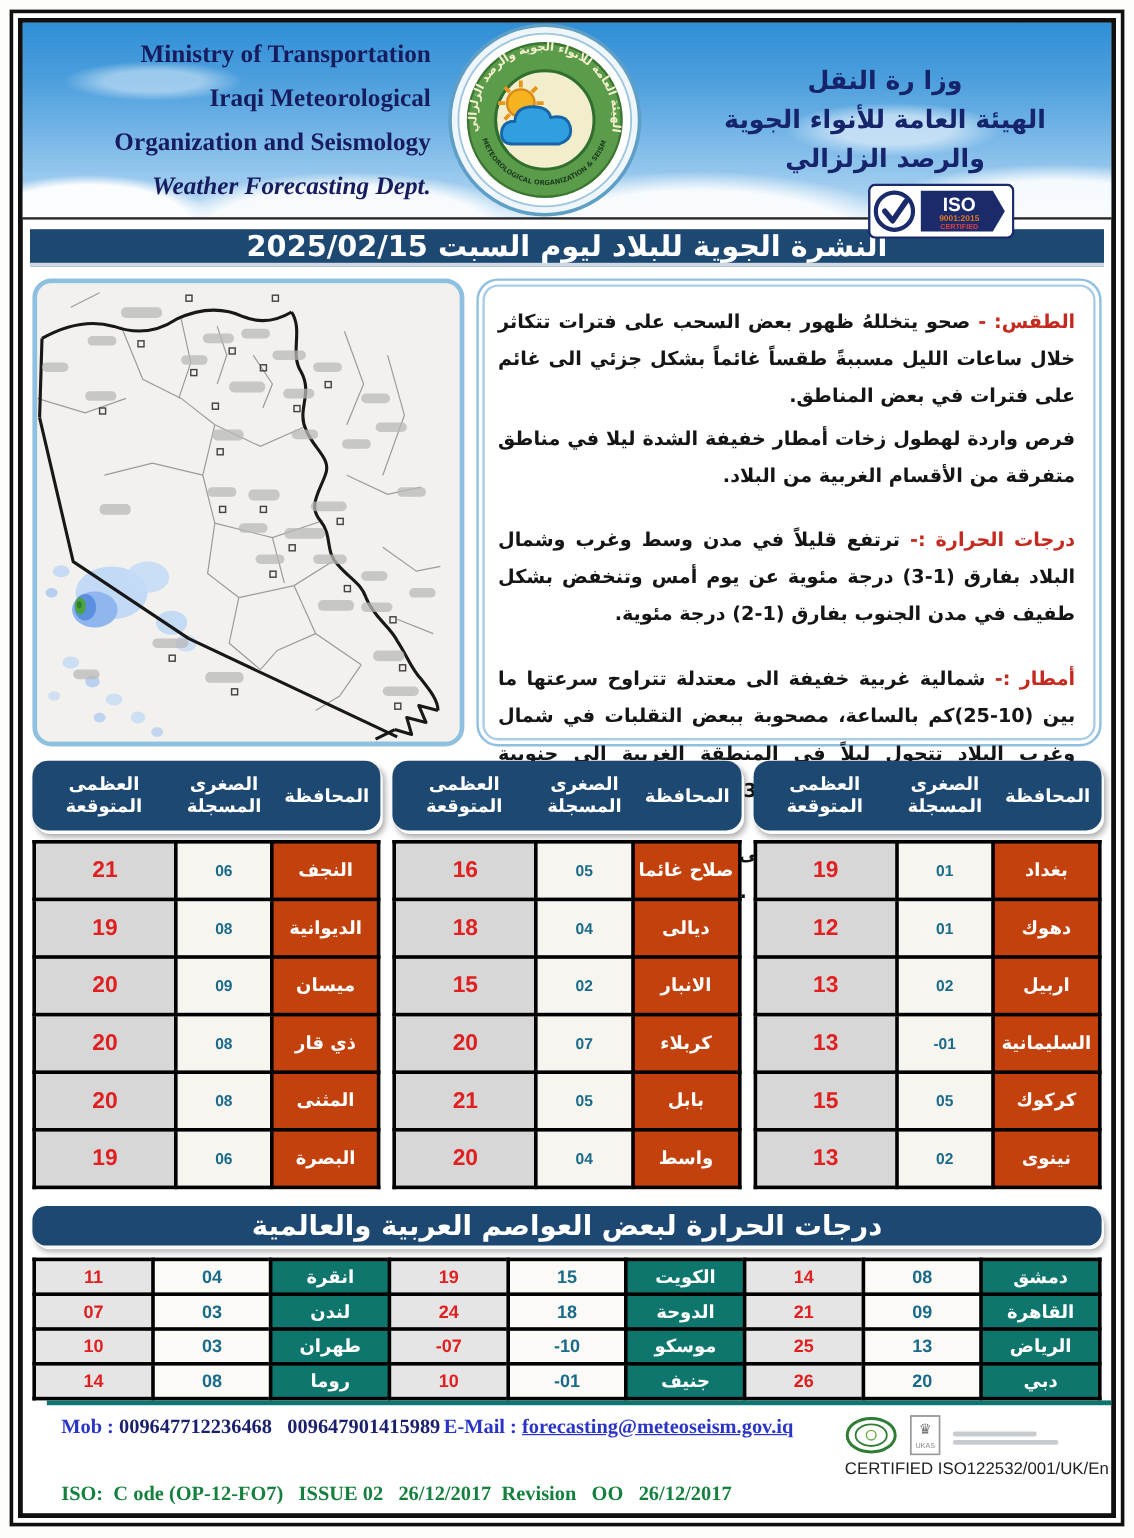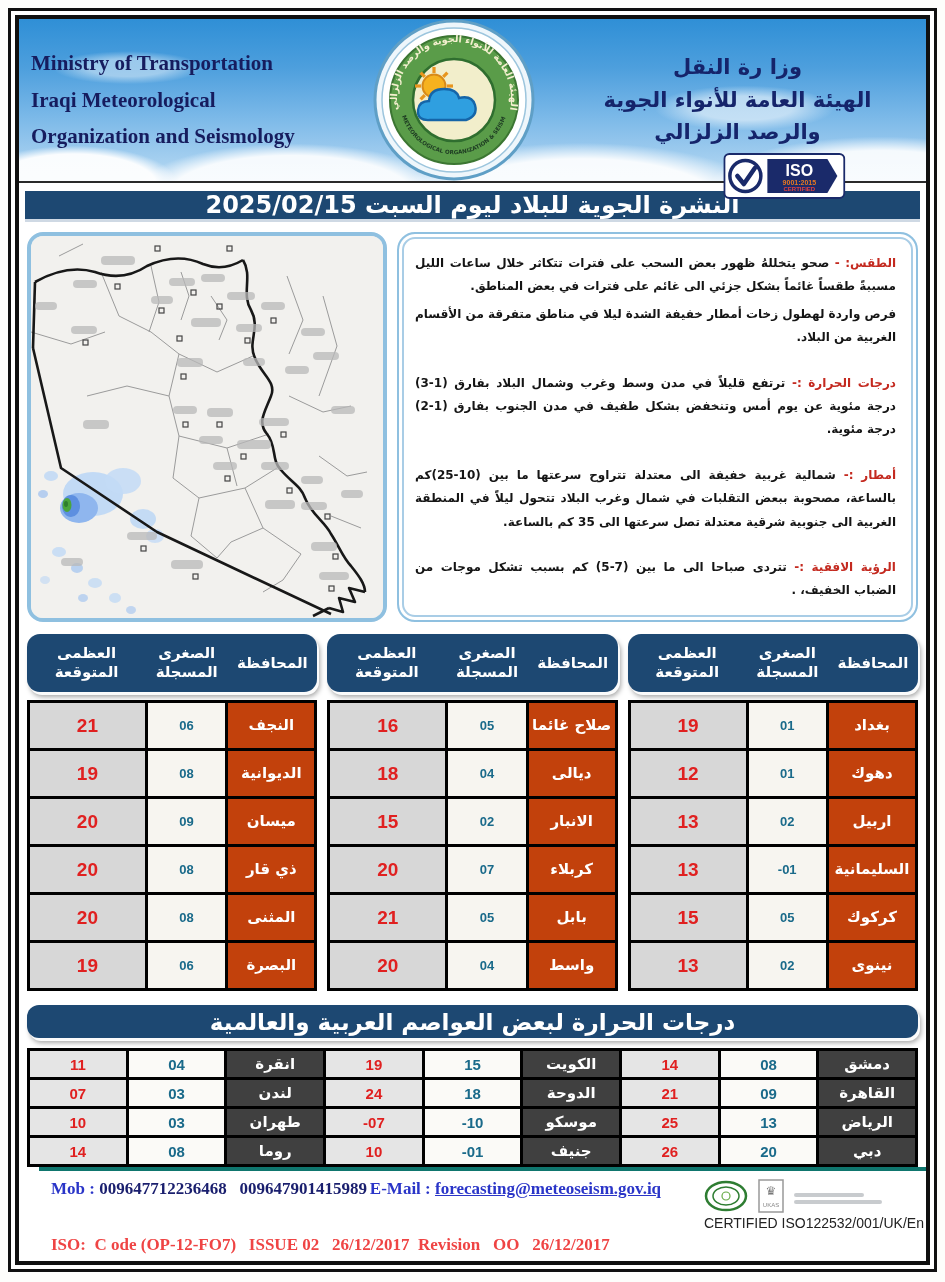--- a/index.html
+++ b/index.html
@@ -19,21 +19,21 @@
       radial-gradient(ellipse 150px 55px at 6% 102%, rgba(255,255,255,.95) 55%, rgba(255,255,255,0) 70%),
       radial-gradient(ellipse 220px 70px at 30% 108%, rgba(255,255,255,.9) 55%, rgba(255,255,255,0) 72%),
       radial-gradient(ellipse 260px 80px at 62% 112%, rgba(255,255,255,.92) 52%, rgba(255,255,255,0) 72%),
       radial-gradient(ellipse 230px 70px at 95% 105%, rgba(255,255,255,.9) 55%, rgba(255,255,255,0) 75%),
       radial-gradient(ellipse 120px 30px at 80% 55%, rgba(255,255,255,.55) 40%, rgba(255,255,255,0) 75%),
       radial-gradient(ellipse 100px 22px at 12% 30%, rgba(255,255,255,.45) 40%, rgba(255,255,255,0) 75%),
       linear-gradient(180deg, #2f8fd6 0%, #4d9fdd 30%, #7ab8e8 60%, #b9daf3 100%);
     border-bottom: 2px solid #2a2a2a;
   }
   .hdr-english {
-    width: 340px; text-align: left; color: #161c5e;
+    width: 340px; text-align: right; color: #161c5e;
     font-family: "Liberation Serif", serif; font-weight: bold;
     font-size: 21px; line-height: 1.75; padding-left: 12px;
   }
   .hdr-english .it { font-style: italic; }
   .hdr-logo { width: 190px; display: flex; justify-content: center; }
   .hdr-arabic {
     flex: 1; text-align: center; color: #15246b; font-weight: bold;
     font-size: 21px; line-height: 1.55; direction: rtl; position: relative;
   }
   .hdr-arabic .it { font-style: italic; }
@@ -52,21 +52,21 @@
   .map-box {
     width: 360px; height: 100%; background: #f4f3f1;
     border: 4px solid #8fc0e0; border-radius: 16px; overflow: hidden;
     box-shadow: inset 0 0 0 2px #d9ecf8;
   }
   .forecast-box {
     flex: 1; border: 2px solid #8fc0e0; border-radius: 18px;
     box-shadow: inset 0 0 0 3px #fff, inset 0 0 0 5px #a9cde6;
     padding: 18px 20px 10px 16px; direction: rtl; background: #fff;
   }
-  .forecast-box p { color: #151515; font-weight: bold; font-size: 12px; line-height: 1.95; text-align: justify; margin-bottom: 4px; }
+  .forecast-box p { color: #151515; font-weight: bold; font-size: 16px; line-height: 1.95; text-align: justify; margin-bottom: 4px; }
   .forecast-box p.gap { margin-top: 22px; }
   .flabel { color: #c42a20; font-weight: bold; }
 
   
   .gov-section { margin: 12px 8px 0 8px; direction: rtl; display: flex; gap: 10px; }
   .gov-col { flex: 1; }
   .gt-header {
     background: #1d4872; border-radius: 13px; height: 58px;
     display: flex; align-items: center; color: #fff; font-weight: bold;
     font-size: 15px; text-align: center;
@@ -86,50 +86,51 @@
   
   .cap-header {
     margin: 14px 8px 0 8px; height: 56px; background: #1d4872; border-radius: 12px;
     display: flex; align-items: center; justify-content: center;
     color: #fff; font-weight: bold; font-size: 23px; direction: rtl;
     box-shadow: 2px 3px 0 rgba(255,255,255,.95), 3px 5px 5px rgba(0,0,0,.35);
     text-align: right;
   }
   table.cap-table { margin: 10px 8px 0 8px; width: calc(100% - 16px); border-collapse: collapse; table-layout: fixed; direction: rtl; }
   table.cap-table td { border: 3px solid #000; height: 29px; text-align: center; vertical-align: middle; font-weight: bold; }
-  td.k-city { background: #404040; color: #fff; font-size: 15px; }
+  td.k-city { background: #0f766e; color: #fff; font-size: 15px; }
   td.k-min { background: #fbfaf7; color: #1a6a8a; font-size: 15px; direction: ltr; font-family: "Liberation Sans", sans-serif; }
   td.k-max { background: #e5e5e5; color: #e02020; font-size: 15px; direction: ltr; font-family: "Liberation Sans", sans-serif; }
 
   
   .footer { margin-top: auto; border-top: 4px solid #0f766e; padding: 8px 12px 6px 12px; font-family: "Liberation Serif", serif; margin-left: 20px; }
   .f-top { display: flex; align-items: flex-start; }
   .mob-block { font-weight: bold; font-size: 17px; color: #1a1f6e; white-space: pre-wrap; }
   .mob-label, .email-label { color: #2a35c8; font-weight: bold; }
   .email-block { margin-right: auto; margin-left: auto; font-weight: bold; font-size: 17px; padding-right: 40px;}
   .email-link { color: #2a35c8; text-decoration: underline; font-weight: bold; }
   .cert-block { width: 210px; text-align: left; }
   .cert-logos { display: flex; gap: 10px; align-items: center; }
   .tiny-bars { display: flex; flex-direction: column; gap: 3px; padding-top: 4px; }
   .tiny-bars i { display: block; height: 4px; width: 70px; background: #9aa0a6; opacity: .55; border-radius: 2px; }
   .tiny-bars i:last-child { width: 88px; }
   .cert-text { font-family: "Liberation Sans", sans-serif; font-size: 14px; color: #222; margin-top: 2px; white-space: nowrap; }
-  .f-bottom { font-weight: bold; font-size: 17px; color: #ef4444; margin-top: 4px; white-space: pre-wrap; }
+  .f-bottom { font-weight: bold; font-size: 17px; color: #15803d; margin-top: 4px; white-space: pre-wrap; }
 </style>
 </head>
 <body>
 
 <div class="outer-frame">
 <div class="inner-frame">
 
   <header class="sky-header">
     <div class="hdr-english">
       <div>Ministry of Transportation</div>
       <div>Iraqi Meteorological</div>
       <div>Organization and Seismology</div>
+      <div class="it">Weather Forecasting Dept.</div>
     </div>
 
     <div class="hdr-logo">
       <svg width="162" height="162" viewBox="-81 -81 162 162">
         <circle cx="0" cy="0" r="79" fill="#eef6fb" stroke="#5f9fc6" stroke-width="3"></circle>
         <circle cx="0" cy="0" r="72" fill="#fff" stroke="#9cc5dd" stroke-width="1.5"></circle>
         <circle cx="0" cy="0" r="64" fill="#5a9c49" stroke="#3c7632" stroke-width="2"></circle>
         <circle cx="0" cy="0" r="41" fill="#f2eecb" stroke="#2f6e2f" stroke-width="2.5"></circle>
         <defs>
           <path id="arcTop" d="M -55 14 A 57 57 0 1 1 55 14"></path>

